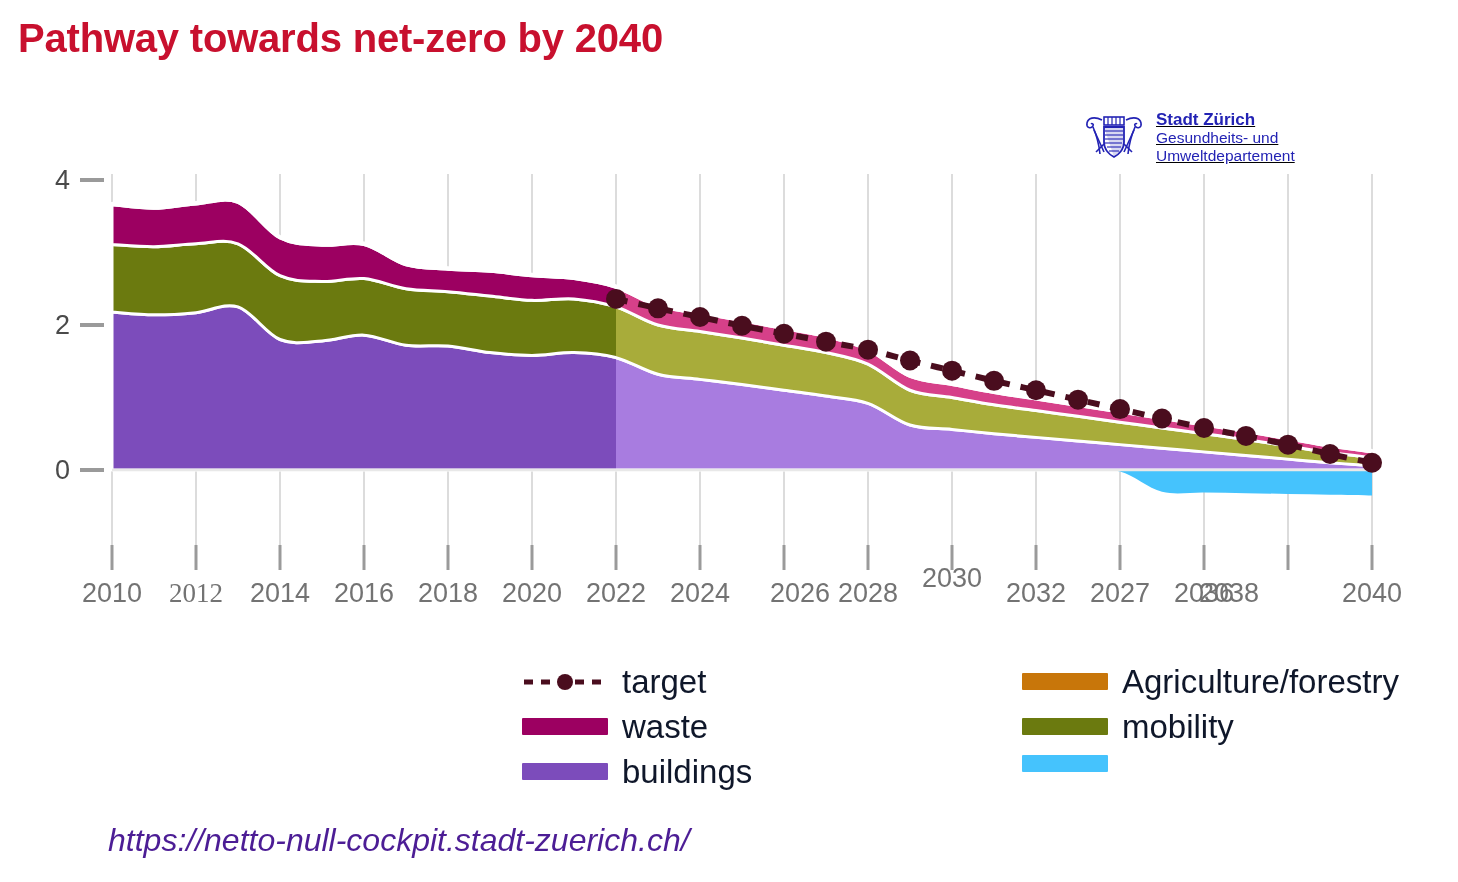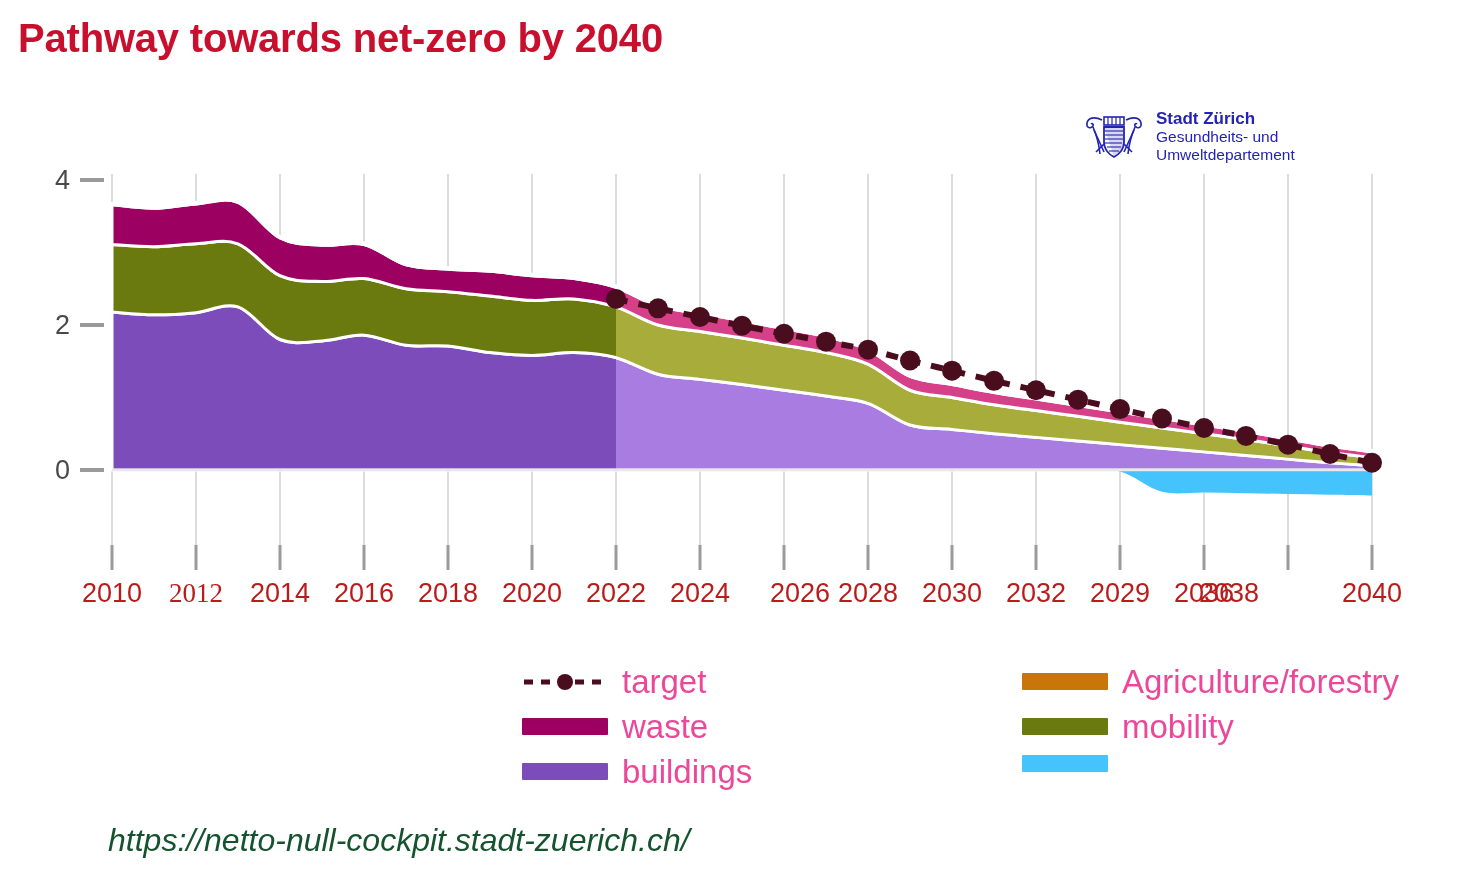--- a/index.html
+++ b/index.html
@@ -12,44 +12,44 @@
     letter-spacing:-0.2px;white-space:nowrap;
   }
 
   #ylabel{
     position:absolute;left:118px;top:108px;
     font-size:27px;color:#3c3c3c;white-space:nowrap;
   }
   #ylabel sub{font-size:17px;vertical-align:-4px;}
 
   
-  #logo{position:absolute;left:1082px;top:108px;display:flex;gap:10px;align-items:center;}
+  #logo{position:absolute;left:1082px;top:108px;display:flex;gap:10px;align-items:flex-end;text-decoration:underline;}
   #logo .crest{width:64px;height:56px;flex:0 0 auto;}
   #logo .ltext{font-family:"Liberation Sans",sans-serif;color:#2323b4;line-height:1.12;}
   #logo .l1{font-size:17px;font-weight:bold;}
   #logo .l2{font-size:15.5px;}
   #logo .l3{font-size:15.5px;}
 
   
   #plot{position:absolute;left:0;top:0;width:1458px;height:882px;}
 
   
-  .xtick{position:absolute;font-size:27px;color:#b91c1c;transform:translateX(-50%);white-space:nowrap;}
+  .xtick{position:absolute;font-size:27px;color:#737373;transform:translateX(-50%);white-space:nowrap;}
   .ytick{position:absolute;font-size:27px;color:#4a4a4a;transform:translateY(-50%);text-align:right;white-space:nowrap;}
 
   
   #legend{position:absolute;left:0;top:655px;width:1458px;height:135px;}
   .lg-item{position:absolute;display:flex;align-items:center;gap:14px;}
   .lg-swatch{width:86px;height:17px;flex:0 0 auto;border-radius:1px;}
   .lg-dash{width:86px;height:20px;flex:0 0 auto;position:relative;}
-  .lg-label{font-size:33px;color:#ec4899;white-space:nowrap;line-height:1;}
+  .lg-label{font-size:33px;color:#0f172a;white-space:nowrap;line-height:1;}
 
   #url{
     position:absolute;left:108px;top:822px;
-    font-size:32px;font-style:italic;color:#14532d;white-space:nowrap;
+    font-size:32px;font-style:italic;color:#4c1d95;white-space:nowrap;
   }
 </style>
 </head>
 <body>
 
 <div id="page">
 
   <div id="title">Pathway towards net-zero by 2040</div>
 
 
@@ -170,23 +170,23 @@
       <div class="xtick" style="left: 112px; top: 578px;">2010</div>
       <div class="xtick" style="left: 196px; top: 578px; font-family: Liberation Serif, serif;">2012</div>
       <div class="xtick" style="left: 280px; top: 578px;">2014</div>
       <div class="xtick" style="left: 364px; top: 578px;">2016</div>
       <div class="xtick" style="left: 448px; top: 578px;">2018</div>
       <div class="xtick" style="left: 532px; top: 578px;">2020</div>
       <div class="xtick" style="left: 616px; top: 578px; text-align: center;">2022</div>
       <div class="xtick" style="left: 700px; top: 578px;">2024</div>
       <div class="xtick" style="left: 784px; top: 578px; margin-left: 16px;">2026</div>
       <div class="xtick" style="left: 868px; top: 578px;">2028</div>
-      <div class="xtick" style="left: 952px; top: 578px;">2030</div>
+      <div class="xtick" style="left: 952px; top: 563px;">2030</div>
       <div class="xtick" style="left: 1036px; top: 578px;">2032</div>
-      <div class="xtick" style="left: 1120px; top: 578px;">2029</div>
+      <div class="xtick" style="left: 1120px; top: 578px;">2027</div>
       <div class="xtick" style="left: 1204px; top: 578px;">2036</div>
       <div class="xtick" style="left: 1229px; top: 578px;">2038</div>
       <div class="xtick" style="left: 1372px; top: 578px;">2040</div>
     </div>
   <div id="yticklabels">
       <div class="ytick" style="left: 30px; top: 470px; width: 40px;">0</div>
       <div class="ytick" style="left: 30px; top: 325px; width: 40px;">2</div>
       <div class="ytick" style="left: 30px; top: 180px; width: 40px;">4</div>
     </div>
 

